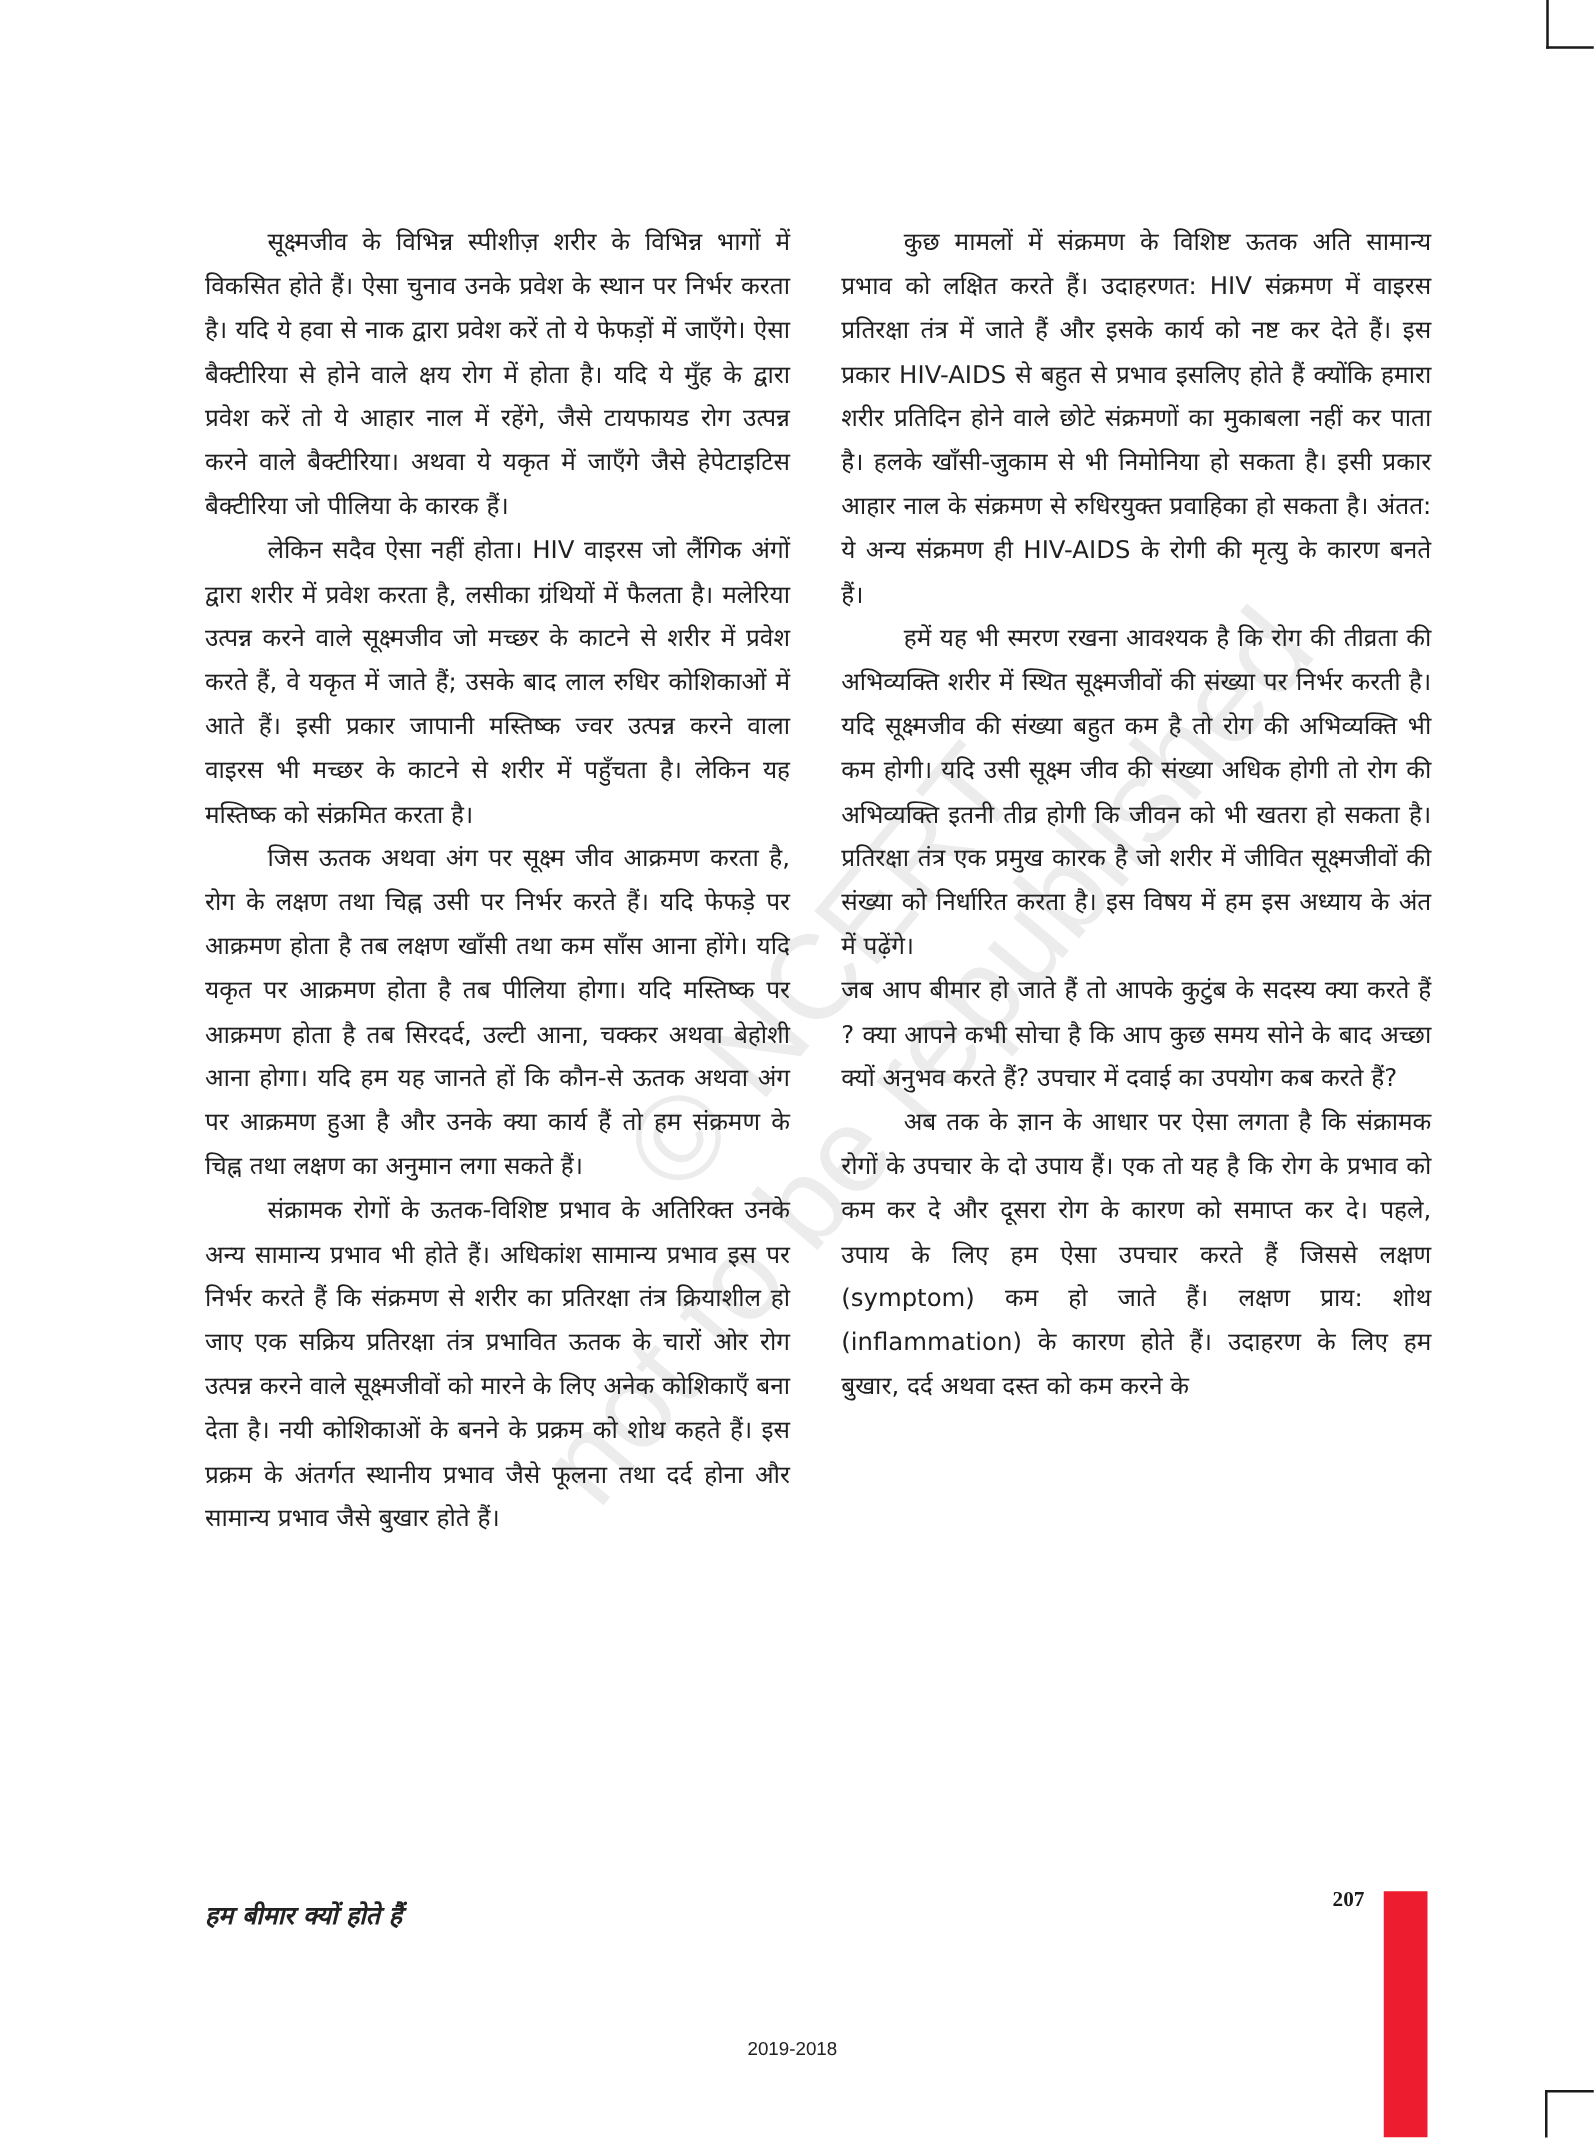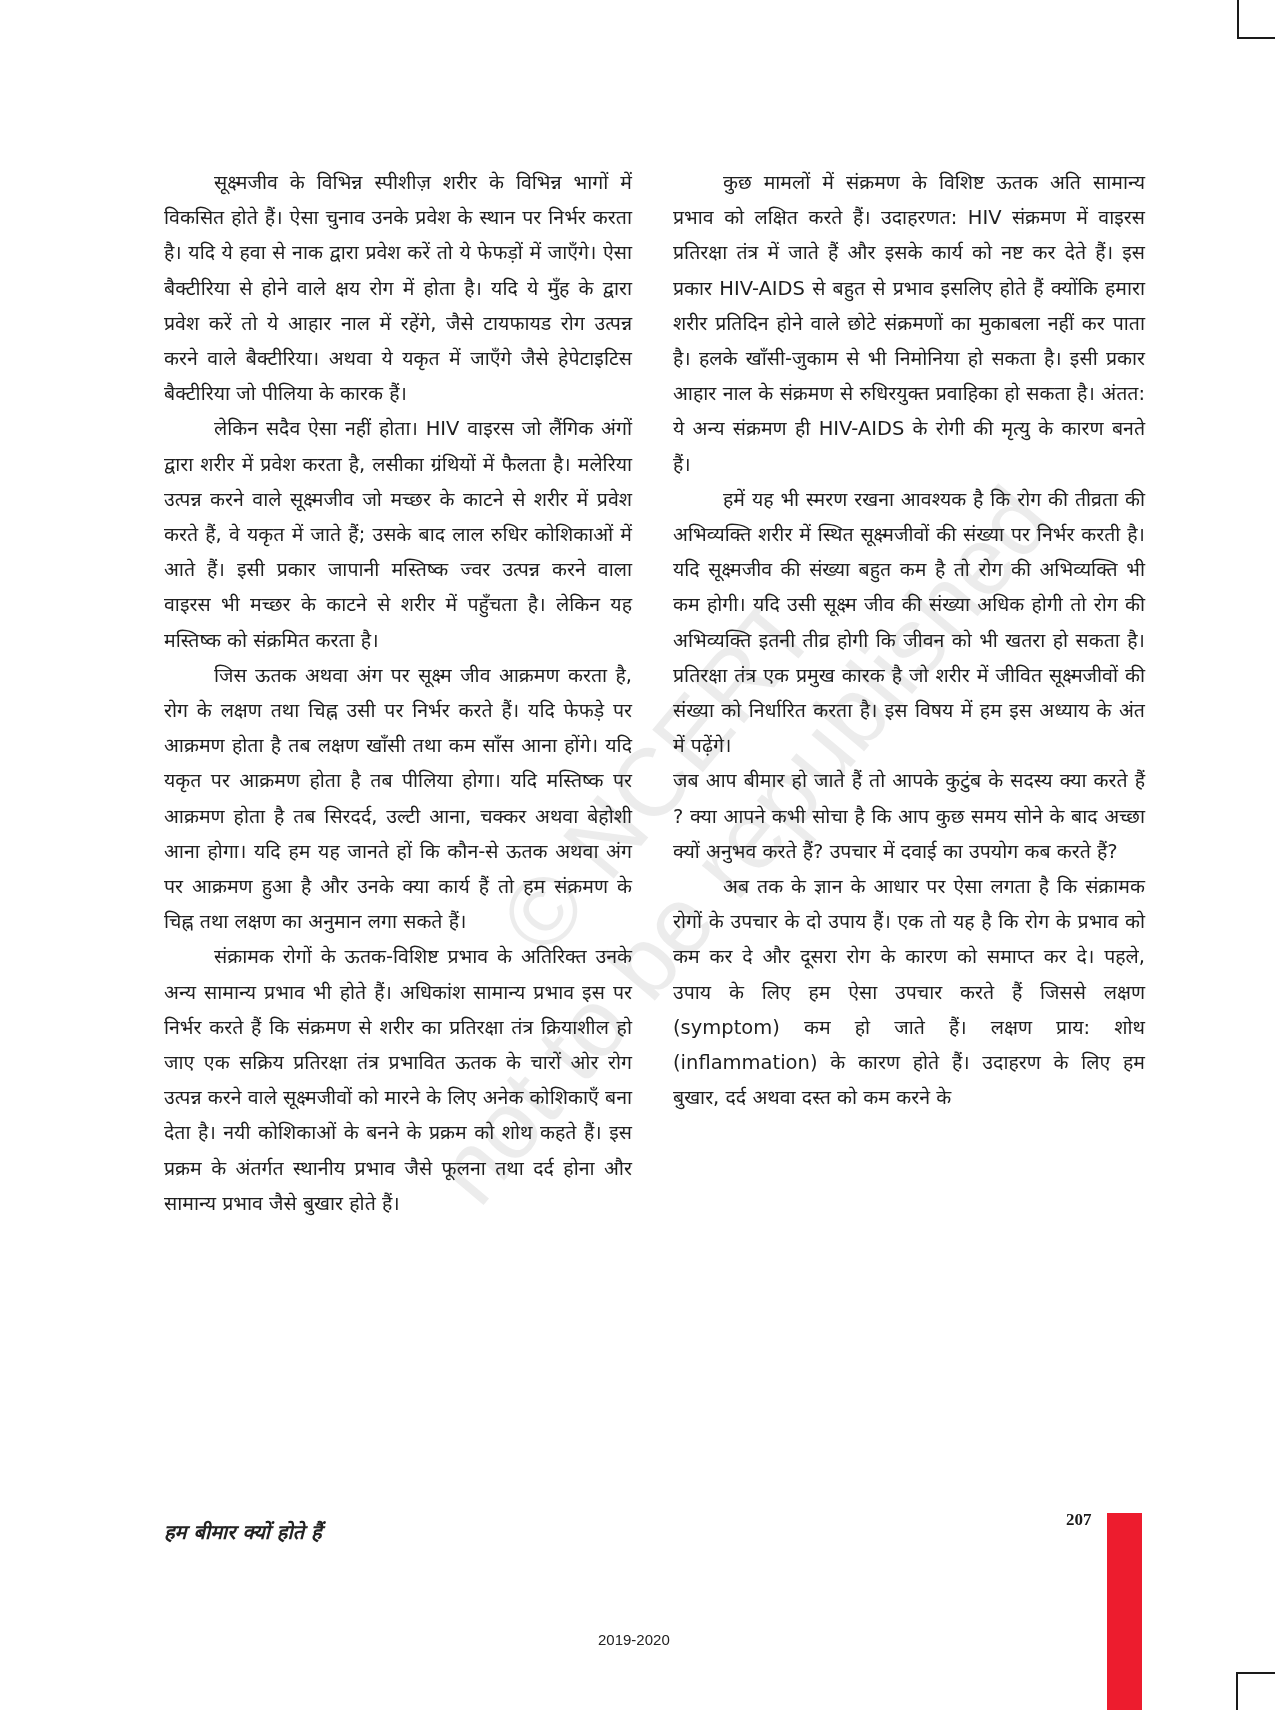--- a/index.html
+++ b/index.html
@@ -1,21 +1,21 @@
 <!DOCTYPE html>
 <html><head>
   <meta charset="utf-8">
   <style>
     html, body { margin: 0; padding: 0; background: #ffffff; }
     body { width: 1275px; height: 1710px; position: relative; overflow: hidden; color: #1a1a1a; }
     .crop-mark { position: absolute; border-color: #1a1a1a; border-style: solid; border-width: 0; }
     .crop-tr { left: 1237px; top: 0; width: 38px; height: 37px; border-left-width: 2px; border-bottom-width: 2px; }
     .crop-br { left: 1236px; top: 1672px; width: 39px; height: 38px; border-left-width: 2px; border-top-width: 2px; }
     .column {
-      position: absolute; top: 165px; width: 468px;
+      position: absolute; top: 176px; width: 468px;
       font-family: "DejaVu Sans", sans-serif; font-size: 19.5px; line-height: 35.2px;
       text-align: justify; color: #1f1f1f;
     }
     .col-left { left: 164px; }
     .col-right { left: 673px; width: 472px; }
     .para { margin: 0; text-indent: 50px; }
     .para.noindent { text-indent: 0; }
     .heading {
       font-family: "DejaVu Sans", sans-serif; font-weight: bold; font-size: 21px;
       margin: 24px 0 14px 0; line-height: 30px; color: #1a1a1a;
@@ -62,13 +62,13 @@
 <div class="column col-right">
   <p class="para">कुछ मामलों में संक्रमण के विशिष्ट ऊतक अति सामान्य प्रभाव को लक्षित करते हैं। उदाहरणत: HIV संक्रमण में वाइरस प्रतिरक्षा तंत्र में जाते हैं और इसके कार्य को नष्ट कर देते हैं। इस प्रकार HIV-AIDS से बहुत से प्रभाव इसलिए होते हैं क्योंकि हमारा शरीर प्रतिदिन होने वाले छोटे संक्रमणों का मुकाबला नहीं कर पाता है। हलके खाँसी-जुकाम से  भी निमोनिया हो सकता है। इसी प्रकार आहार नाल के संक्रमण से रुधिरयुक्त प्रवाहिका हो सकता है। अंतत: ये अन्य संक्रमण ही HIV-AIDS के रोगी की मृत्यु के कारण बनते हैं।</p>
   <p class="para">हमें यह भी स्मरण रखना आवश्यक है कि रोग की तीव्रता की अभिव्यक्ति शरीर में स्थित सूक्ष्मजीवों की संख्या पर निर्भर करती है। यदि सूक्ष्मजीव की संख्या बहुत कम है तो रोग की अभिव्यक्ति भी कम होगी। यदि उसी सूक्ष्म जीव की संख्या अधिक होगी तो रोग की अभिव्यक्ति इतनी तीव्र होगी कि जीवन को भी खतरा हो सकता है। प्रतिरक्षा तंत्र एक प्रमुख कारक है जो शरीर में जीवित सूक्ष्मजीवों की संख्या को निर्धारित करता है। इस विषय में हम इस अध्याय के अंत में पढ़ेंगे।</p>
   <p class="para noindent">जब आप बीमार हो जाते हैं तो आपके कुटुंब के सदस्य क्या करते हैं ? क्या आपने कभी सोचा है कि आप कुछ समय सोने के बाद अच्छा क्यों अनुभव करते हैं? उपचार में दवाई का उपयोग कब करते हैं?</p>
   <p class="para">अब तक के ज्ञान के आधार पर ऐसा लगता है कि संक्रामक रोगों के उपचार के दो उपाय हैं। एक तो यह है कि रोग के प्रभाव को कम कर दे और दूसरा रोग के कारण को समाप्त कर दे। पहले, उपाय के लिए हम ऐसा उपचार करते हैं जिससे लक्षण (symptom) कम हो जाते हैं। लक्षण प्राय: शोथ (inflammation) के कारण होते हैं। उदाहरण के लिए हम बुखार, दर्द अथवा दस्त को कम करने के</p>
 </div>
 
 <div class="footer-title">हम बीमार क्यों होते हैं</div>
 <div class="page-number">207</div>
 <div class="red-bar" style="background: rgb(237, 28, 46);"></div>
-<div class="year">2019-2020</div>
+<div class="year">2019-2018</div>
 
 </body></html>

